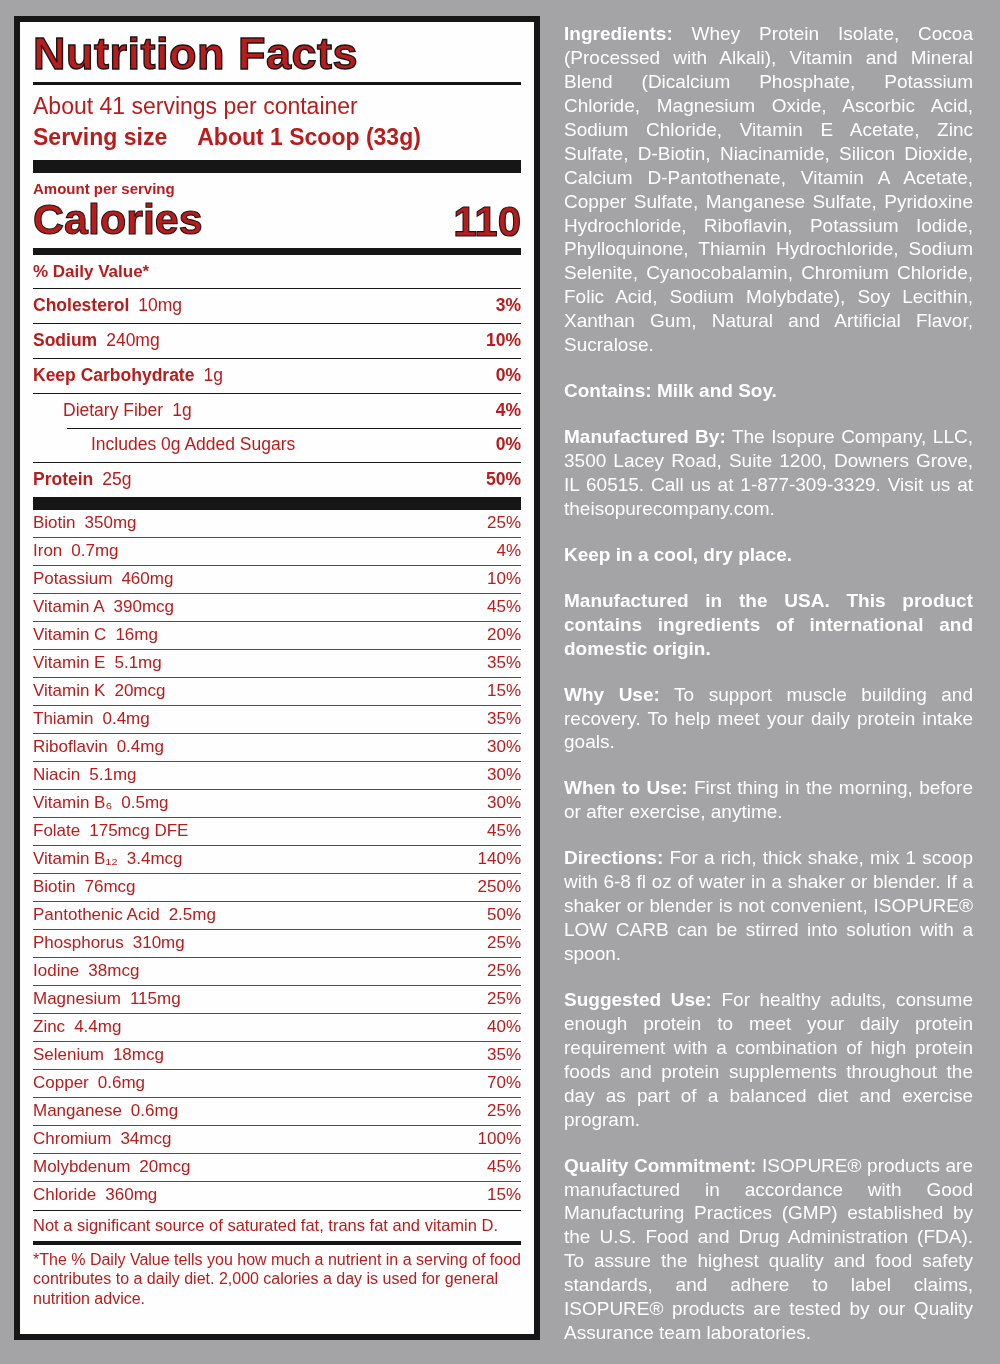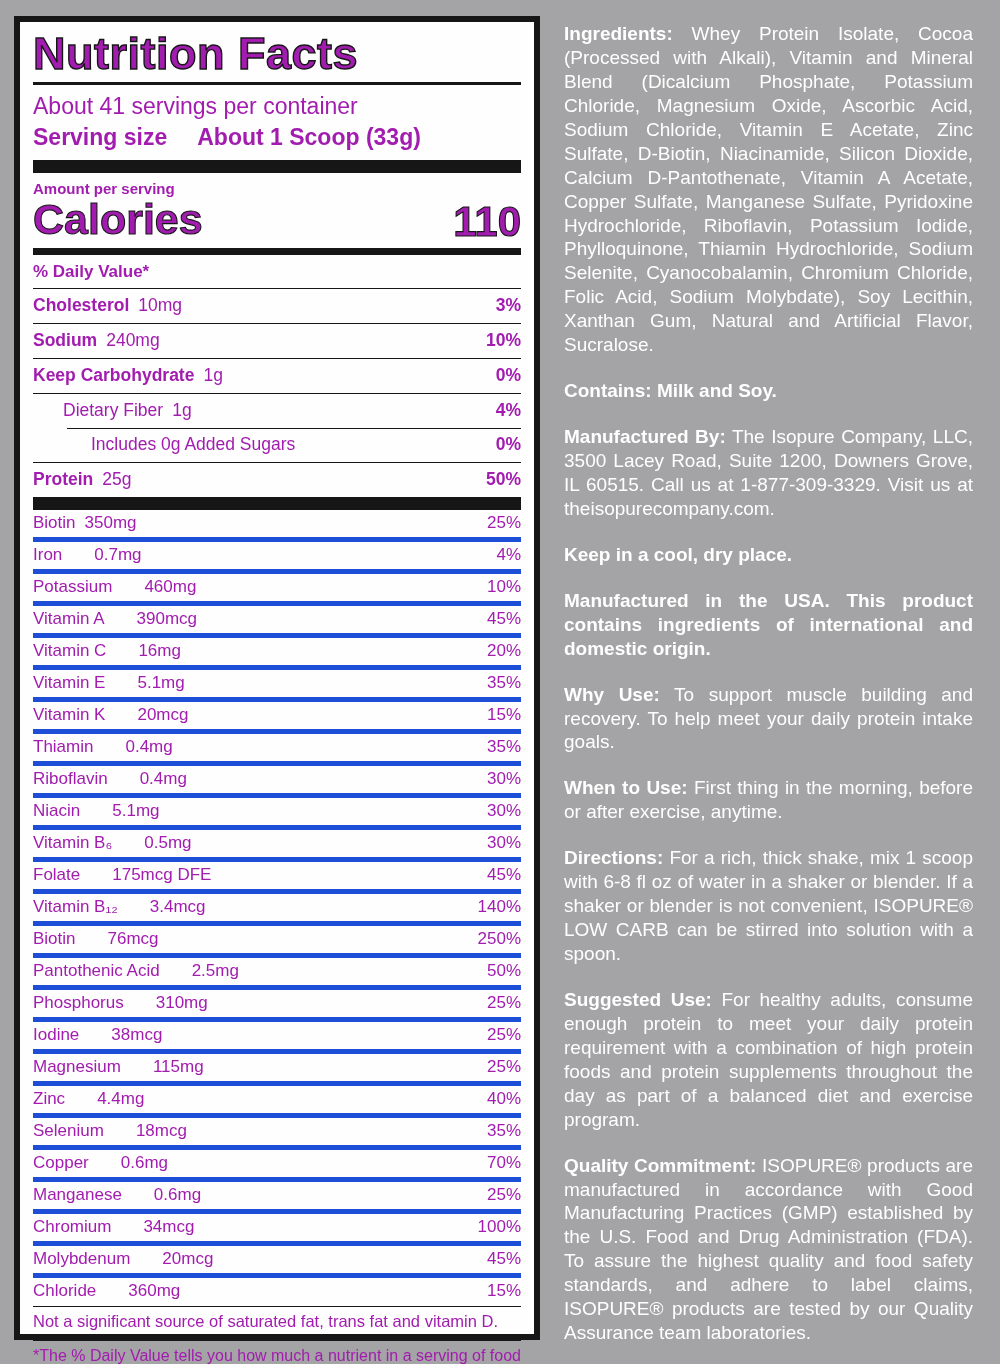--- a/index.html
+++ b/index.html
@@ -2,21 +2,21 @@
 <html><head>
 <meta charset="utf-8">
 <style>
   * { margin:0; padding:0; box-sizing:border-box; }
   html,body { width:1000px; height:1364px; overflow:hidden; }
   body { background:#a4a3a5; font-family:"Liberation Sans", sans-serif; position:relative; }
 
   
   .nf-panel{
     position:absolute; left:14px; top:16px; width:526px; height:1324px;
-    background:#fefefe; border:6px solid #161616; color:#a21caf;
+    background:#fefefe; border:6px solid #161616; color:#b91c1c;
     padding:8px 13px 18px 13px;
   }
   .nf-title{
     font-size:45px; font-weight:bold; letter-spacing:.5px; line-height:1.05;
     -webkit-text-stroke:1.4px #161616; white-space:nowrap;
   }
   .title-rule{ border-top:3px solid #161616; margin:5px 0 7px; }
   .servings{ font-size:23px; line-height:1.3; }
   .serving-size{ font-size:23px; font-weight:bold; display:flex; gap:30px; margin:2px 0 9px; }
   .bar{ background:#161616; }
@@ -35,21 +35,21 @@
   .nrow .nname{ }
   .s-bold .nname{ font-weight:bold; }
   .nrow .namt{ margin-left:9px; }
   .nrow .ndv{ margin-left:auto; }
   #main-rows .ndv{ font-weight:bold; }
   .s-sub1{ padding-left:30px; }
   .s-sub2{ padding-left:58px; }
 
   #micro-rows{ margin-top:0; }
   #micro-rows .nrow{ padding:3px 0 4px; font-size:17px; }
-  #micro-rows .nrow + .nrow{ border-top:5px solid #1d4ed8;gap:23px; }
+  #micro-rows .nrow + .nrow{ border-top:1px solid #1d4ed8; }
 
   .notsig{ border-top:1px solid #161616; font-size:16.5px; padding:5px 0 6px; margin-top:1px; }
   .footnote{ border-top:4px solid #161616; font-size:16px; line-height:1.2; padding-top:5px; }
 
   
   .right-col{
     position:absolute; left:564px; top:22px; width:409px;
     color:#ffffff; text-align:justify;
     font-size:19px; line-height:1.26;
   }

